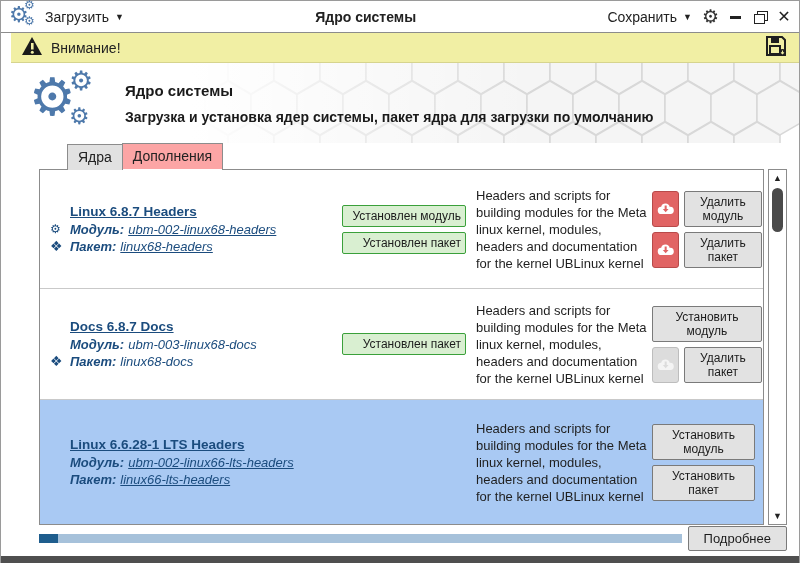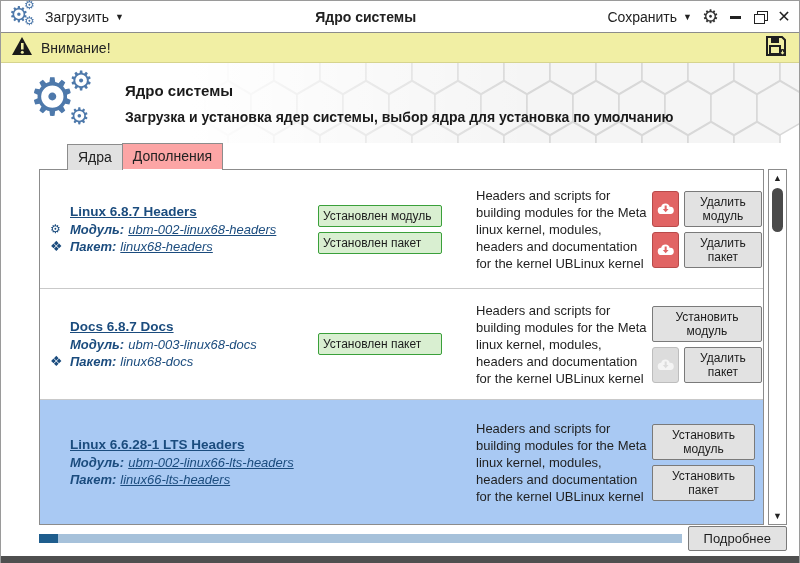--- a/index.html
+++ b/index.html
@@ -24,21 +24,21 @@
   .gear-btn { font-size:19px; color:#333; background:none; border:none; cursor:pointer; line-height:1; }
   .winctl { display:flex; align-items:center; gap:10px; margin-left:6px; }
   .wc { width:14px; height:14px; position:relative; cursor:pointer; }
   .wc-min::after { content:""; position:absolute; left:1px; top:6px; width:11px; height:3px; background:#222; }
   .wc-max::before { content:""; position:absolute; left:4px; top:1px; width:9px; height:8px; border:1.5px solid #222; }
   .wc-max::after { content:""; position:absolute; left:1px; top:4px; width:9px; height:8px; border:1.5px solid #222; background:#fff; }
   .wc-close { font-size:16px; color:#222; line-height:14px; text-align:center; }
 
   
   .warnbar { height:30px; flex:0 0 30px; background:#f1efa4; display:flex; align-items:center;
-    padding:0 10px; border-bottom:1px solid #d6d48e; }
+    padding:0 10px; border-bottom:1px solid #d6d48e;margin-left:10px; }
   .warn-tri { flex:0 0 24px; }
   .warn-label { font-size:14px; color:#222; margin-left:6px; flex:1; }
   .save-ico { flex:0 0 24px; cursor:pointer; }
 
   
   .header { height:80px; flex:0 0 80px; position:relative; overflow:hidden; background:#fff; }
   .hexwrap { position:absolute; right:0; top:0; width:660px; height:80px; }
   .hexfade { position:absolute; inset:0;
     background:linear-gradient(to right, #ffffff 0%, #ffffff 8%, rgba(255,255,255,.55) 30%, rgba(255,255,255,0) 60%); }
   .hdr-content { position:absolute; inset:0; display:flex; align-items:center; padding:0 0 0 28px; }
@@ -70,23 +70,23 @@
   .info .line { display:flex; align-items:center; min-height:17px; }
   .info .ic { width:20px; flex:0 0 20px; color:#1b4c7e; font-size:12px; text-align:left; line-height:1; }
   .info .ic.pkg { font-size:14px; }
   .row-title { font-size:13.5px; font-weight:bold; color:#1b4c7e; text-decoration:underline;
     cursor:pointer; margin-bottom:2px; }
   .meta-label { font-style:italic; font-size:13px; color:#1b4c7e; margin-right:4px;font-weight:bold; }
   .meta-val { font-style:italic; font-size:13px; color:#1b4c7e; }
   .meta-val.link { text-decoration:underline; cursor:pointer; }
 
   .badges { display:flex; flex-direction:column; gap:5px; align-items:flex-start; }
-  .badge { width:124px; text-align:left; font-size:12px; color:#1c1c1c; padding:3px 4px;
+  .badge { width:124px; text-align:right; font-size:12px; color:#1c1c1c; padding:3px 4px;
     background:#d9efd1; border:1px solid #3aa03a; border-radius:2px;
-    font-family:"Liberation Sans", sans-serif; }
+    font-family:"Liberation Sans", sans-serif;margin-left:24px; }
 
   .desc { font-size:13px; color:#1f1f1f; line-height:17px; padding-right:0; }
 
   .actions { display:flex; flex-direction:column; gap:5px; }
   .act-line { display:flex; gap:5px; }
   .btn { font-size:12px; color:#1c1c1c; background:#e2e2e2; border:1px solid #7a7a7a;
     border-radius:2px; padding:3px 15px; cursor:pointer; flex:1; text-align:center;
     font-family:"Liberation Sans", sans-serif; min-height:23px; }
   .icobtn { flex:0 0 27px; width:27px; min-height:23px; border-radius:3px; border:1px solid #b84a4a;
     background:#e16464; display:flex; align-items:center; justify-content:center; cursor:pointer; }
@@ -216,21 +216,21 @@
       <div class="hexfade"></div>
     </div>
     <div class="hdr-content">
       <span class="gears big">
         <span class="g1">⚙</span>
         <span class="g2">⚙</span>
         <span class="g3">⚙</span>
       </span>
       <div class="hdr-text">
         <div class="hdr-title">Ядро системы</div>
-        <div class="hdr-sub">Загрузка и установка ядер системы, выбор ядра для установка по умолчанию</div>
+        <div class="hdr-sub">Загрузка и установка ядер системы, пакет ядра для загрузки по умолчанию</div>
       </div>
     </div>
   </div>
 
   <div class="tabrow">
     <button class="tab">Ядра</button>
     <button class="tab active">Дополнения</button>
   </div>
 
   <div class="listzone">

